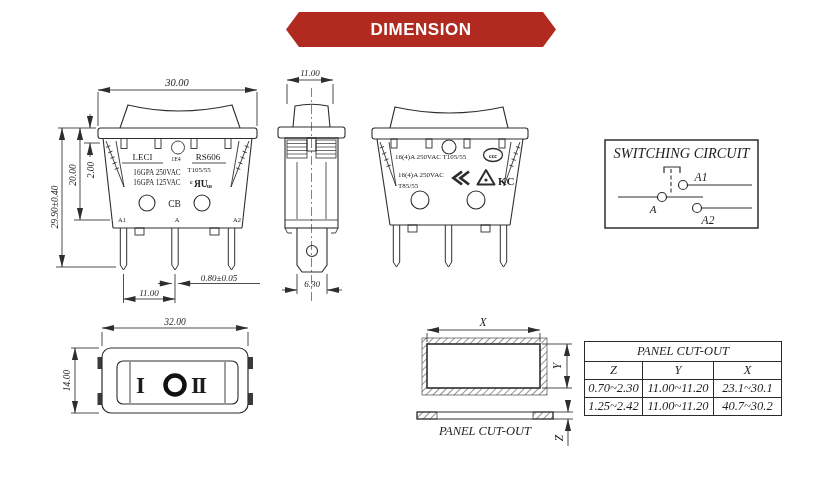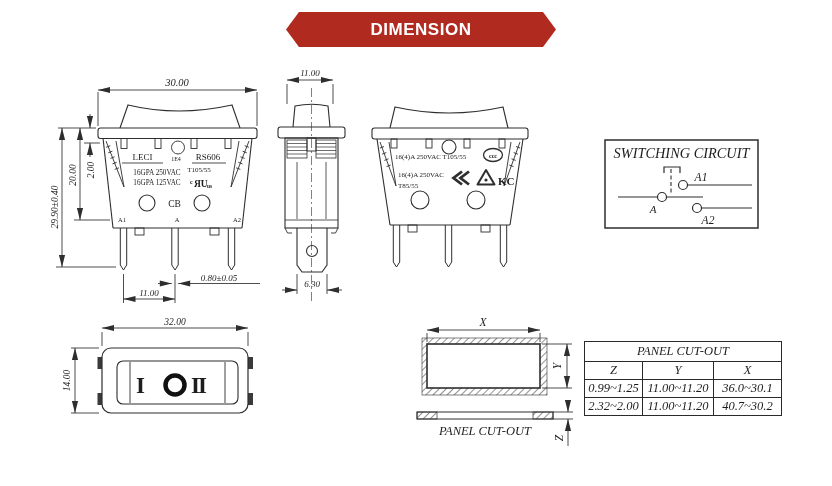--- a/index.html
+++ b/index.html
@@ -309,26 +309,26 @@
       <tbody>
           <tr>
         <td class="tt" colspan="3">PANEL CUT-OUT</td>
       </tr>
       <tr>
         <th>Z</th>
         <th>Y</th>
         <th>X</th>
       </tr>
       <tr>
-        <td>0.99~1.25</td>
+        <td>0.70~2.30</td>
         <td>11.00~11.20</td>
-        <td>36.0~30.1</td>
+        <td>23.1~30.1</td>
       </tr>
       <tr>
-        <td>2.32~2.00</td>
+        <td>1.25~2.42</td>
         <td>11.00~11.20</td>
         <td>40.7~30.2</td>
       </tr>
     </tbody>
       </table>
   </div>
 
 </div>
 
 </body></html>

